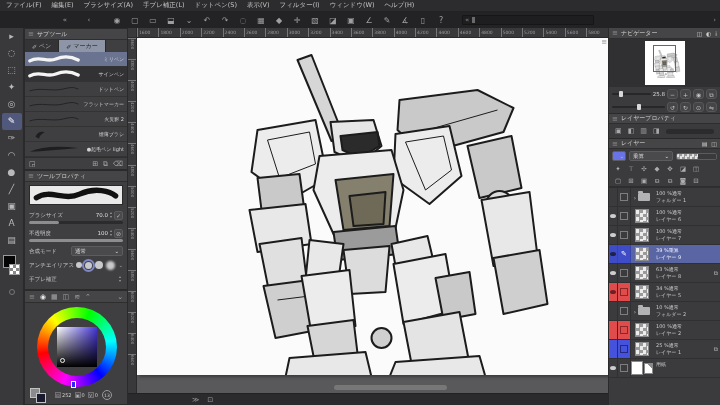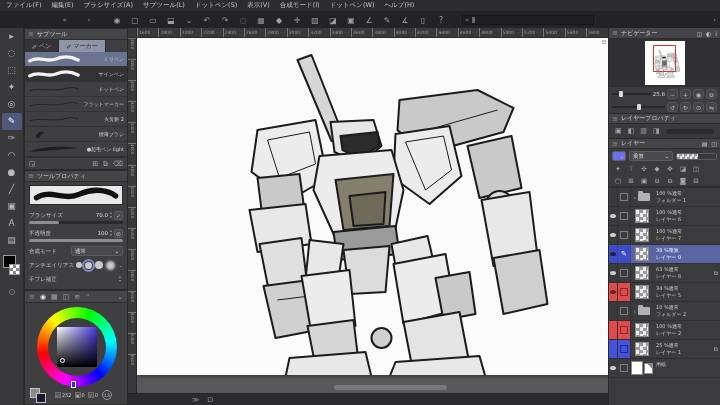--- a/index.html
+++ b/index.html
@@ -215,25 +215,25 @@
   </defs>
 </svg>
 
 <div id="app">
 
   <div class="menubar">
 
   <span>ファイル(F)</span>
       <span>編集(E)</span>
       <span>ブラシサイズ(A)</span>
-      <span>サブツール(L)</span>
+      <span>手ブレ補正(L)</span>
       <span>ドットペン(S)</span>
       <span>表示(V)</span>
-      <span>合成モード(I)</span>
-      <span>ドットペン(W)</span>
+      <span>フィルター(I)</span>
+      <span>ウィンドウ(W)</span>
       <span>ヘルプ(H)</span>
     </div>
 
   <div class="cmdbar">
     <div class="nav2">
 
     <span class="ic">«</span>
         <span class="ic">‹</span>
       </div>
     <div class="grp">

